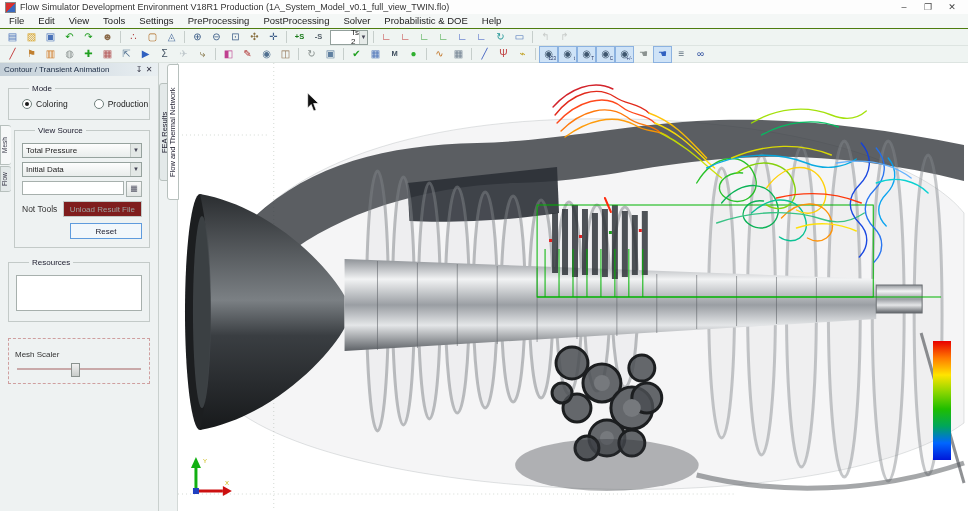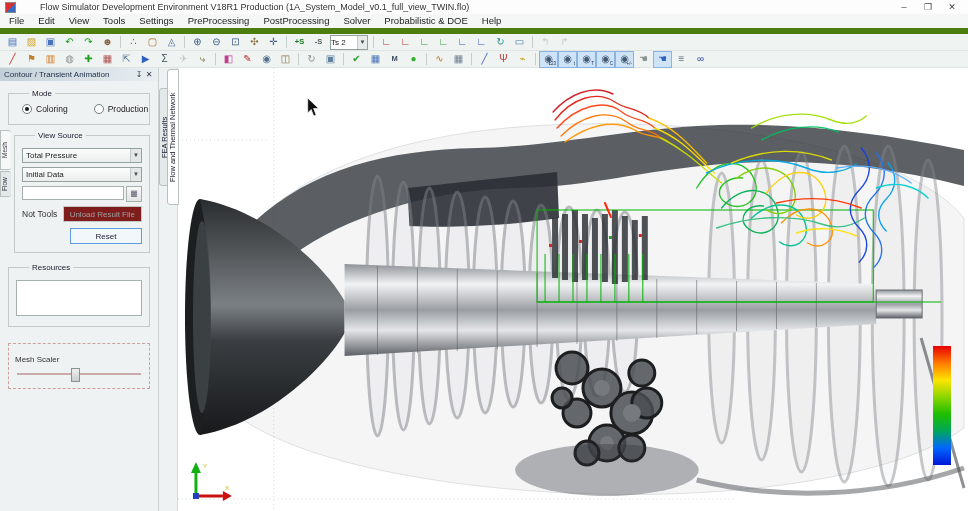--- a/index.html
+++ b/index.html
@@ -1,37 +1,37 @@
 <!DOCTYPE html>
 <html><head>
 <meta charset="utf-8">
 <style>
   html,body{margin:0;padding:0;}
   body{width:968px;height:511px;overflow:hidden;background:#fff;
        font-family:"Liberation Sans",sans-serif;color:#222;-webkit-font-smoothing:antialiased;}
   
   .titlebar{height:14px;display:flex;align-items:center;gap:4px;padding:0 5px;background:#fdfdfd;font-size:9px;color:#333;}
   .app-icon{width:9px;height:9px;flex:0 0 9px;background:linear-gradient(135deg,#d83030 0 50%,#3a6ac0 50% 100%);border:1px solid #888;}
-  .title-text{white-space:nowrap;overflow:hidden;margin-left:20px;}
+  .title-text{white-space:nowrap;overflow:hidden;}
   .win-controls{margin-left:auto;display:flex;gap:2px;}
   .win-btn{width:22px;height:12px;text-align:center;font-size:9px;line-height:12px;color:#444;}
   
-  .menubar{height:14px;display:flex;align-items:center;background:#f4f7f6;font-size:9.5px;padding-left:2px;border-bottom:6px solid #4d7c0f;}
+  .menubar{height:14px;display:flex;align-items:center;background:#f4f7f6;font-size:9.5px;padding-left:2px;border-bottom:1px solid #4d7c0f;}
   .menu-item{padding:0 7px;line-height:14px;}
   
   .toolbar{height:16px;display:flex;align-items:center;background:#eff4f2;padding:0 3px;border-bottom:1px solid #dde4e1;}
   .tb-btn{width:17px;height:15px;display:flex;align-items:center;justify-content:center;font-size:10px;line-height:1;border:1px solid transparent;position:relative;}
   .tb-btn .g{display:block;}
   .tb-btn .txt{font-size:7.5px;font-weight:bold;}
   .tb-btn .sub{position:absolute;bottom:0px;right:1px;font-size:4.5px;color:#203060;}
   .tb-btn.active{background:#cfe3f7;border:1px solid #8cb2e0;}
   .tb-btn.disabled{opacity:.32;}
   .tb-sep{width:1px;height:12px;background:#c6cecb;margin:0 3px;flex:0 0 1px;}
   .tb-combo{width:36px;height:13px;background:#fff;border:1px solid #93a09c;display:flex;align-items:center;font-size:8px;margin:0 2px;}
-  .tb-combo .cval{padding-left:0;flex:1;}
+  .tb-combo .cval{padding-left:20px;flex:1;}
   .tb-combo .arrow{width:9px;height:100%;font-size:6px;line-height:12px;text-align:center;background:#e6ebe9;border-left:1px solid #c2c9c6;color:#445;}
   
   .main{display:flex;height:453px;}
   .left-panel{width:158px;flex:0 0 158px;background:#eef2f2;border-right:1px solid #c9d0ce;position:relative;font-size:8.5px;}
   .panel-header{height:13px;display:flex;align-items:center;padding:0 4px;font-size:8px;color:#1c2c44;
                 background:linear-gradient(90deg,#c3cfd8,#e9eff2);}
   .panel-header .hicon{margin-left:auto;font-size:8px;color:#334;width:10px;text-align:center;}
   .panel-header .hicon + .hicon{margin-left:0;}
   .groupbox{position:relative;border:1px solid #c3cac8;margin:10px 8px 0 8px;padding:8px 5px 6px 5px;}
   .gb-label{position:absolute;top:-5px;left:20px;background:#eef2f2;padding:0 3px;font-size:8px;color:#223;}

